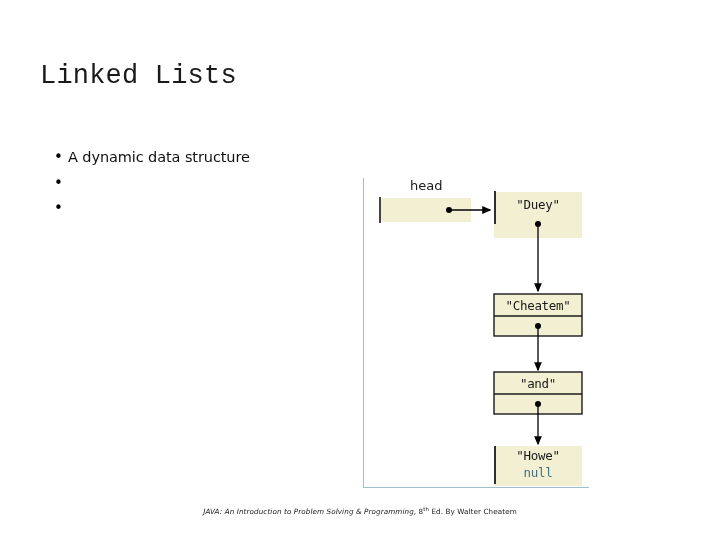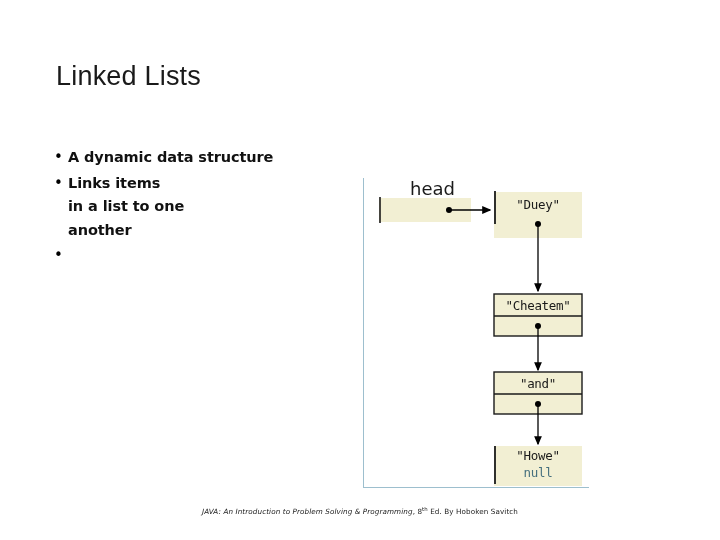--- a/index.html
+++ b/index.html
@@ -12,23 +12,23 @@
     height: 540px;
     position: relative;
     overflow: hidden;
     font-family: "DejaVu Sans", sans-serif;
     color: #000000;
   }
 
   
   #slide-title {
     position: absolute;
-    left: 56px;
+    left: 40px;
     top: 62px;
-    font-family: Liberation Sans, sans-serif;
+    font-family: Liberation Mono, monospace;
     font-size: 27px;
     font-weight: 400;
     color: #1a1a1a;
     letter-spacing: 0.2px;
     line-height: 1.1;
     white-space: nowrap;
   }
 
   
   #bullet-list {
@@ -46,21 +46,21 @@
     font-size: 15px;
     line-height: 23px;
     width: 14px;
     flex: 0 0 14px;
     text-align: left;
     color: #000;
   }
   .bullet-text {
     font-size: 14.5px;
     line-height: 23.5px;
-    font-weight: 700;
+    font-weight: 400;
     color: #111111;
     letter-spacing: -0.1px;
     white-space: pre-line;
   }
 
   
   #figure-frame {
     position: absolute;
     left: 363px;
     top: 178px;
@@ -83,21 +83,21 @@
     font-family: "DejaVu Sans Mono", monospace;
     font-size: 12.5px;
     color: #1a1a1a;
     text-align: center;
     letter-spacing: -0.3px;
     white-space: nowrap;
   }
   .head-label {
     position: absolute;
     font-family: "DejaVu Sans", sans-serif;
-    font-size: 18px;
+    font-size: 13px;
     color: #1a1a1a;
     white-space: nowrap;
   }
   .null-label {
     position: absolute;
     font-family: "DejaVu Sans Mono", monospace;
     font-size: 12.5px;
     color: #46707e;
     text-align: center;
     letter-spacing: -0.3px;
@@ -129,23 +129,20 @@
 
 <div id="bullet-list">
 
   <div class="bullet-row">
     <span class="bullet-mark">•</span>
     <span class="bullet-text">A dynamic data structure</span>
   </div>
 
   <div class="bullet-row">
     <span class="bullet-mark">•</span>
-    <span class="bullet-text">Links items
-in a list to one
-another</span>
   </div>
 
   <div class="bullet-row">
     <span class="bullet-mark">•</span>
   </div>
 
 </div>
 
 <div id="figure-frame">
 
@@ -189,14 +186,14 @@
 
   <div class="node-label" style="left:130px; top:198px; width:88px;">"and"</div>
 
   <div class="node-label" style="left:130px; top:270px; width:88px;">"Howe"</div>
 
   <div class="null-label" style="left:130px; top:287px; width:88px;">null</div>
 
 </div>
 
 <div id="footer-credit">
-  <div id="footer-line-1"><span>JAVA: An Introduction to Problem  Solving &amp; Programming</span><span class="upright">, 8</span><span class="upright sup">th</span><span class="upright"> Ed. By Hoboken Savitch</span></div>
+  <div id="footer-line-1"><span>JAVA: An Introduction to Problem  Solving &amp; Programming</span><span class="upright">, 8</span><span class="upright sup">th</span><span class="upright"> Ed. By Walter Cheatem</span></div>
 </div>
 
 </body></html>

